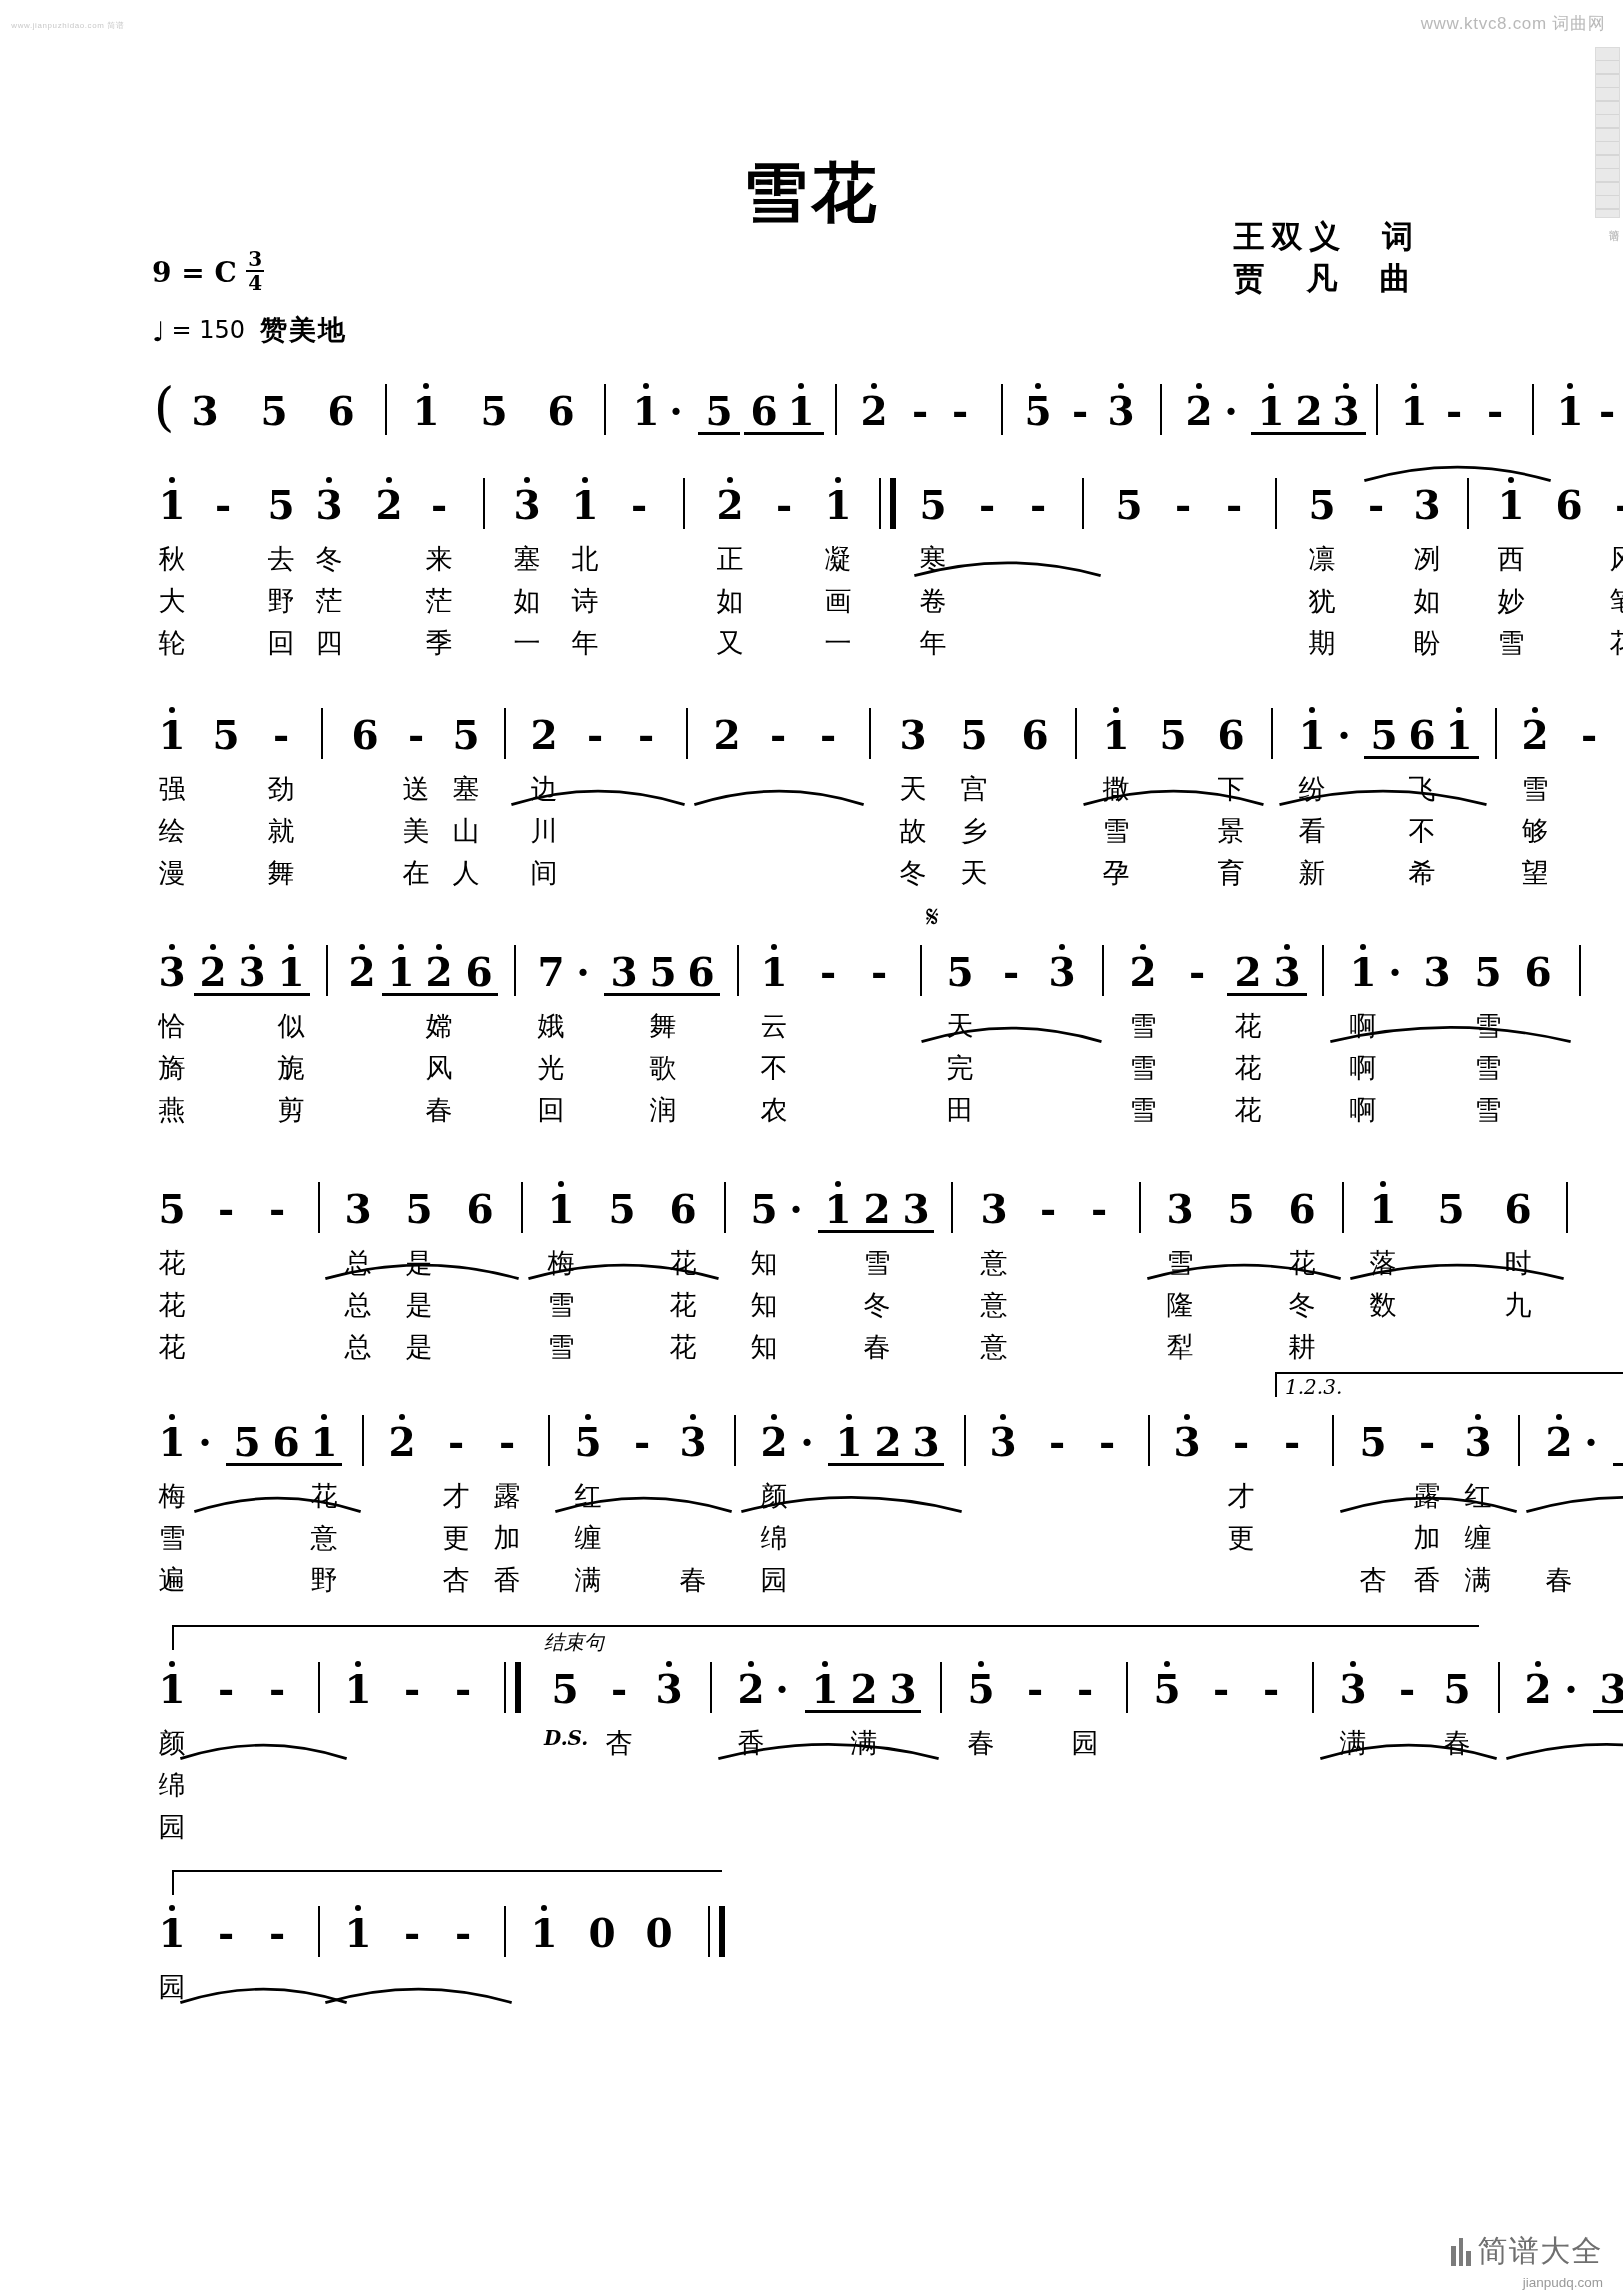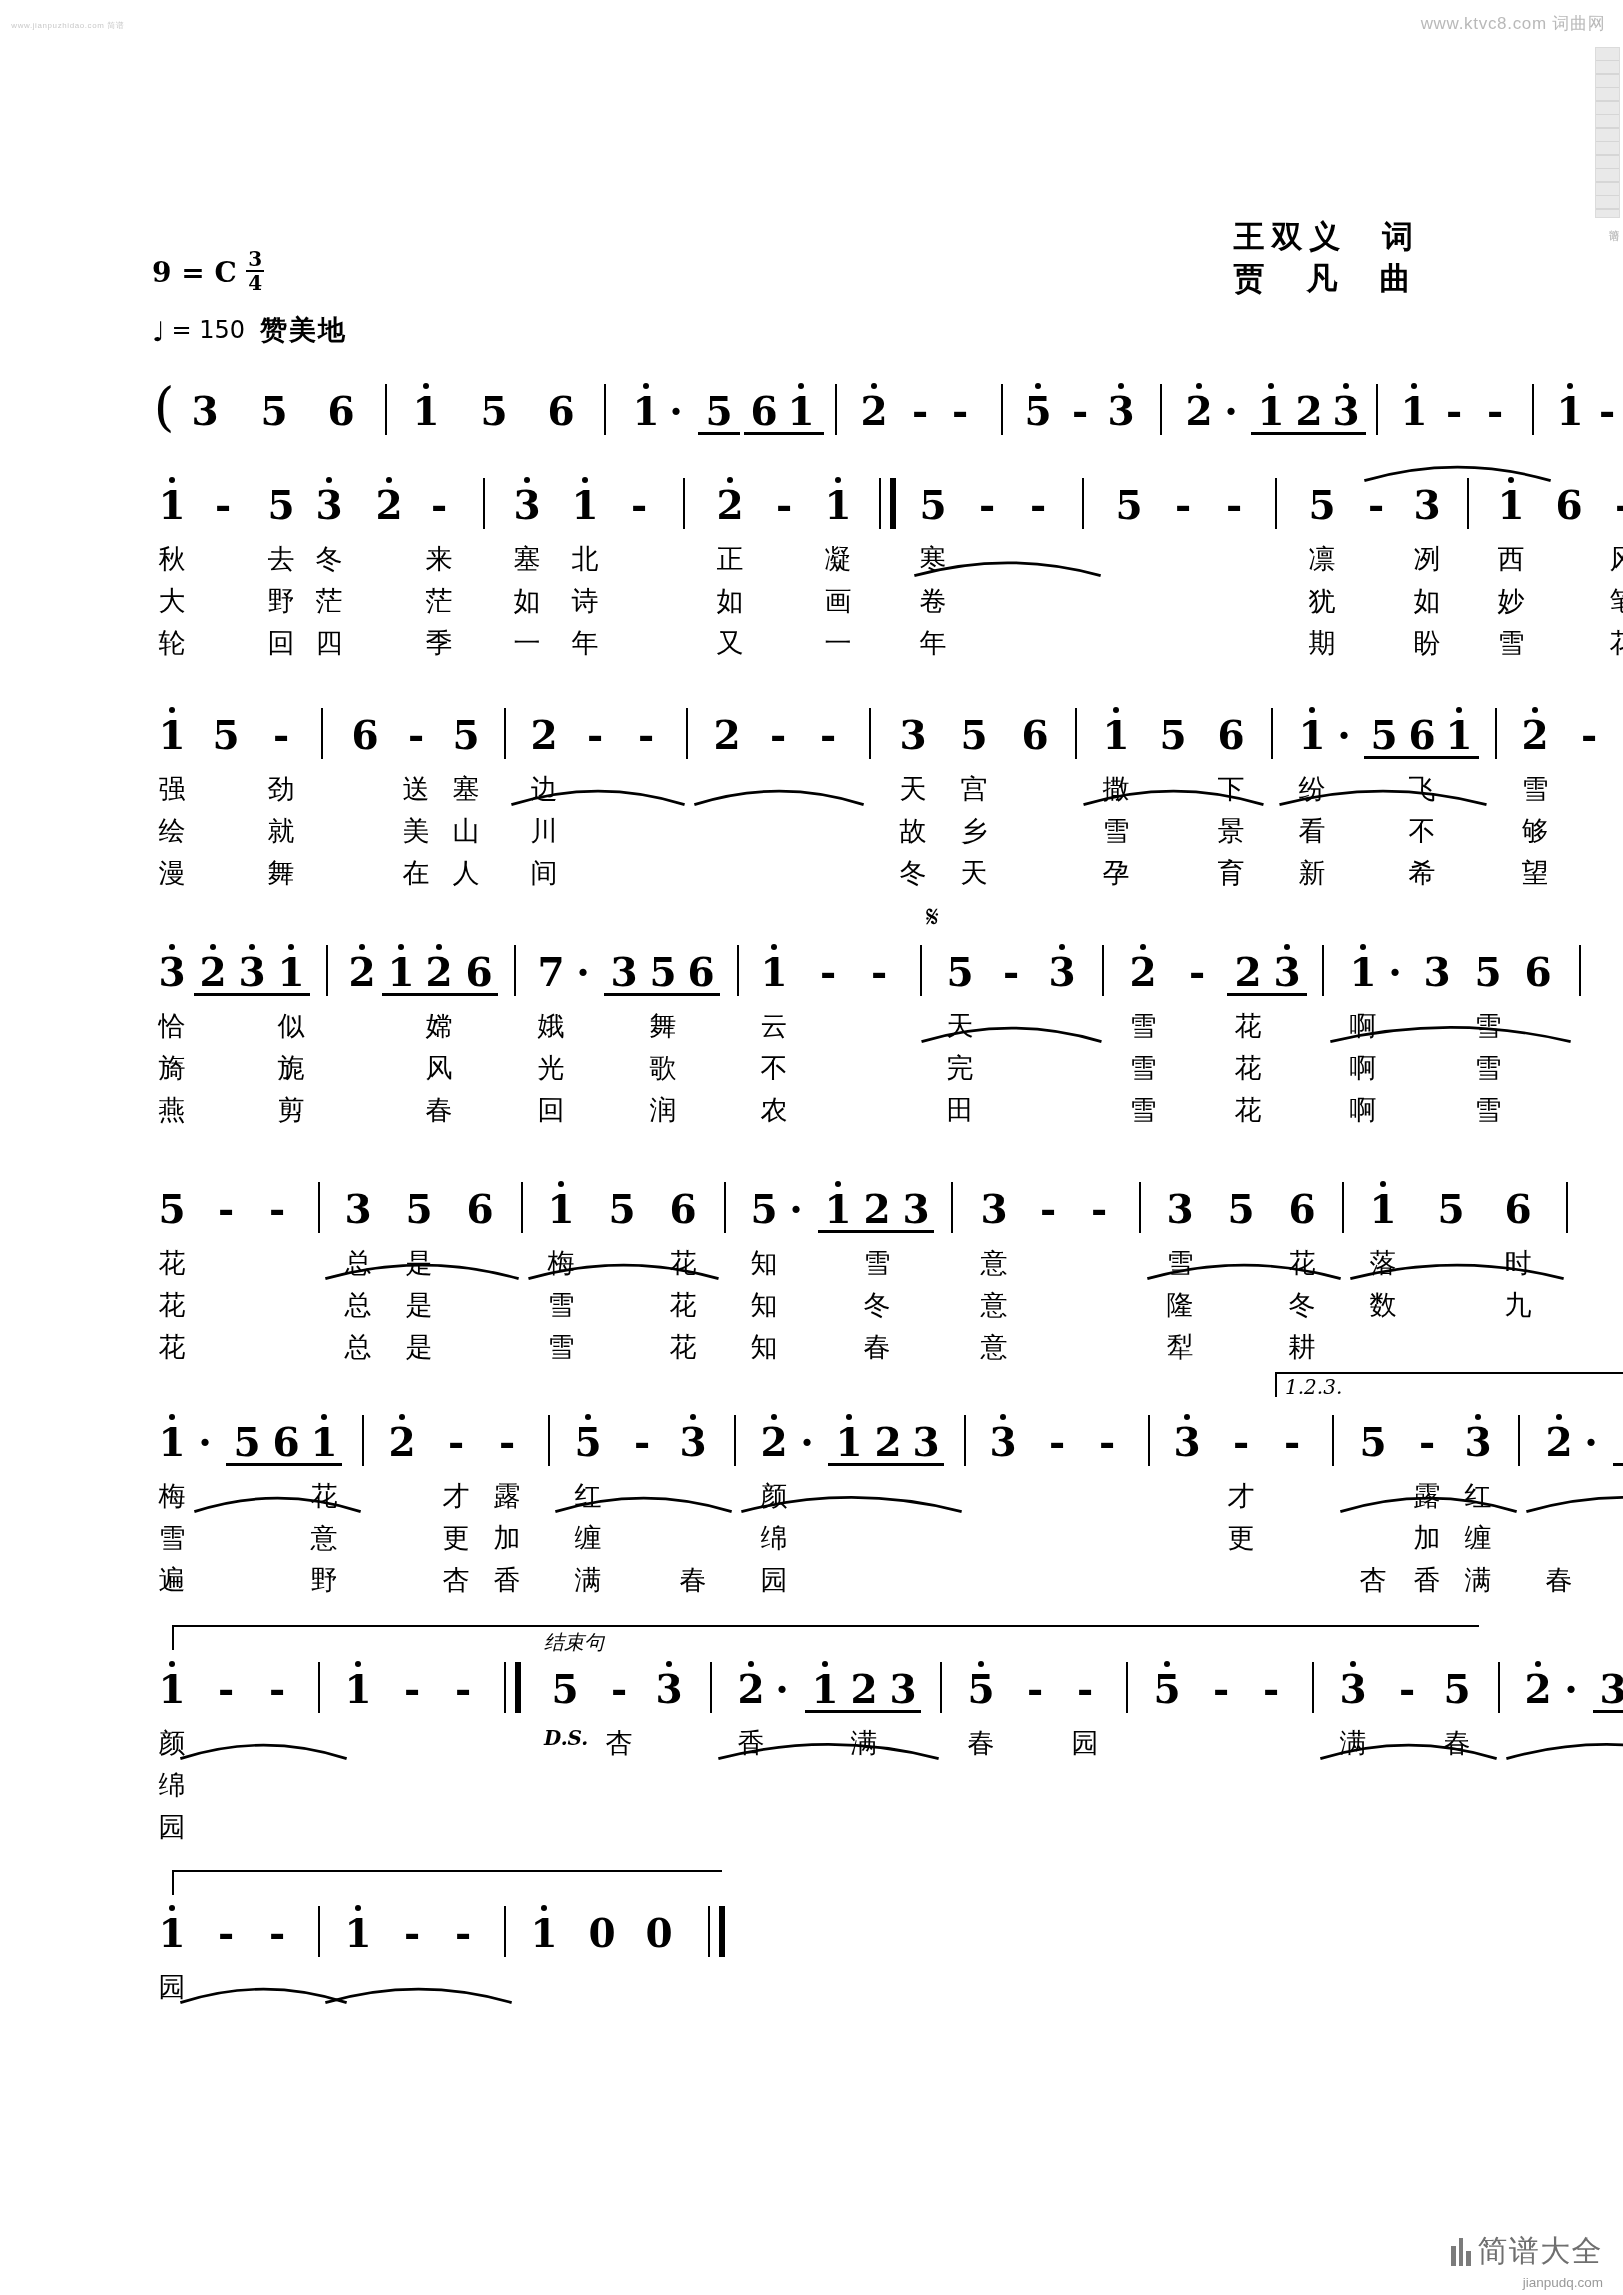--- a/index.html
+++ b/index.html
@@ -295,20 +295,21 @@
   <div class="wm-bottomright">
     <div class="bars">
         <i></i>
         <i></i>
         <i></i>
       </div>
     <div class="txt">简谱大全</div>
     <div class="sub">jianpudq.com</div>
   </div>
 
+  <div class="title">雪花</div>
   <div class="credits">
     <div>王双义  词</div>
     <div>贾  凡  曲</div>
   </div>
 
   <div class="keyblock">
     <div class="keyline">
       <span>9 = C</span>
       <span class="frac">
         <span class="num">3</span>

